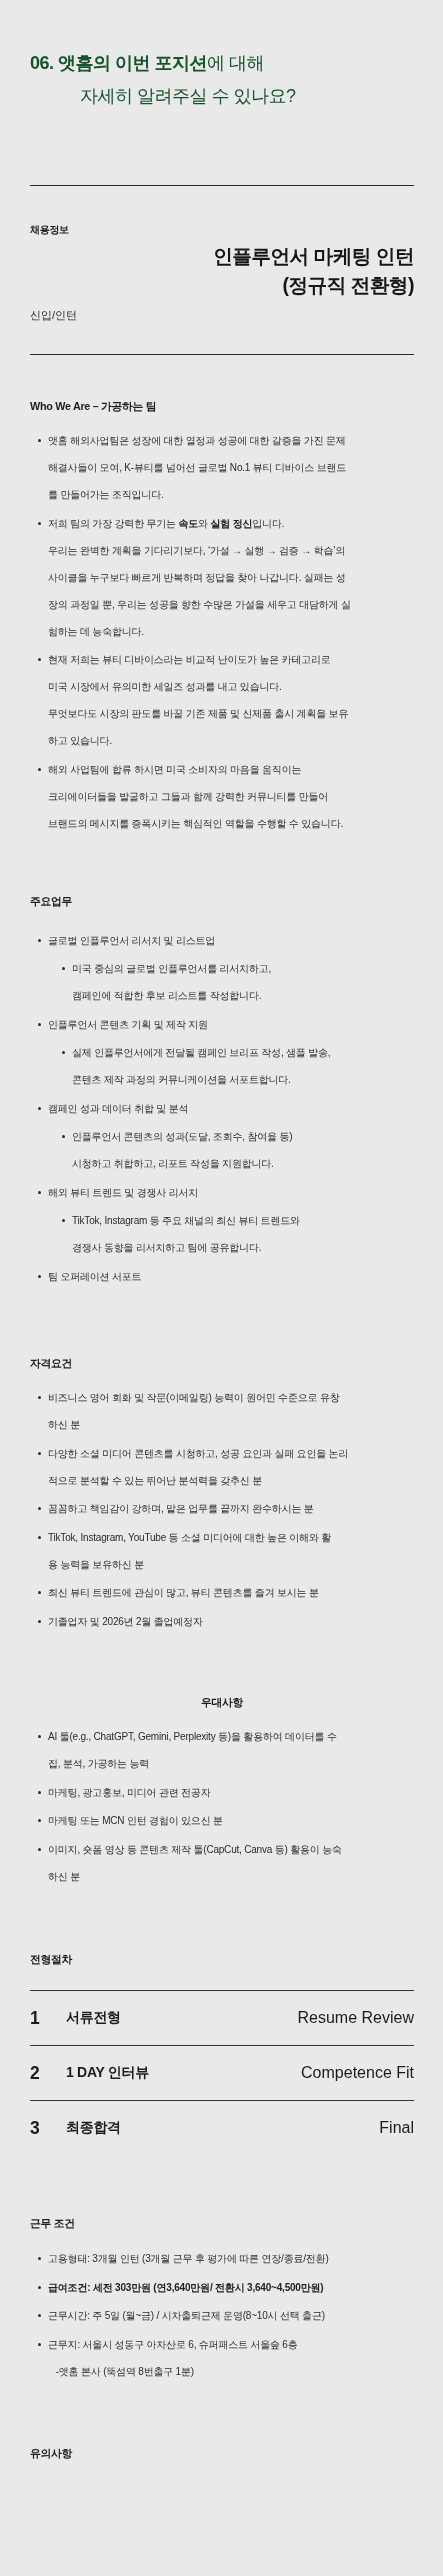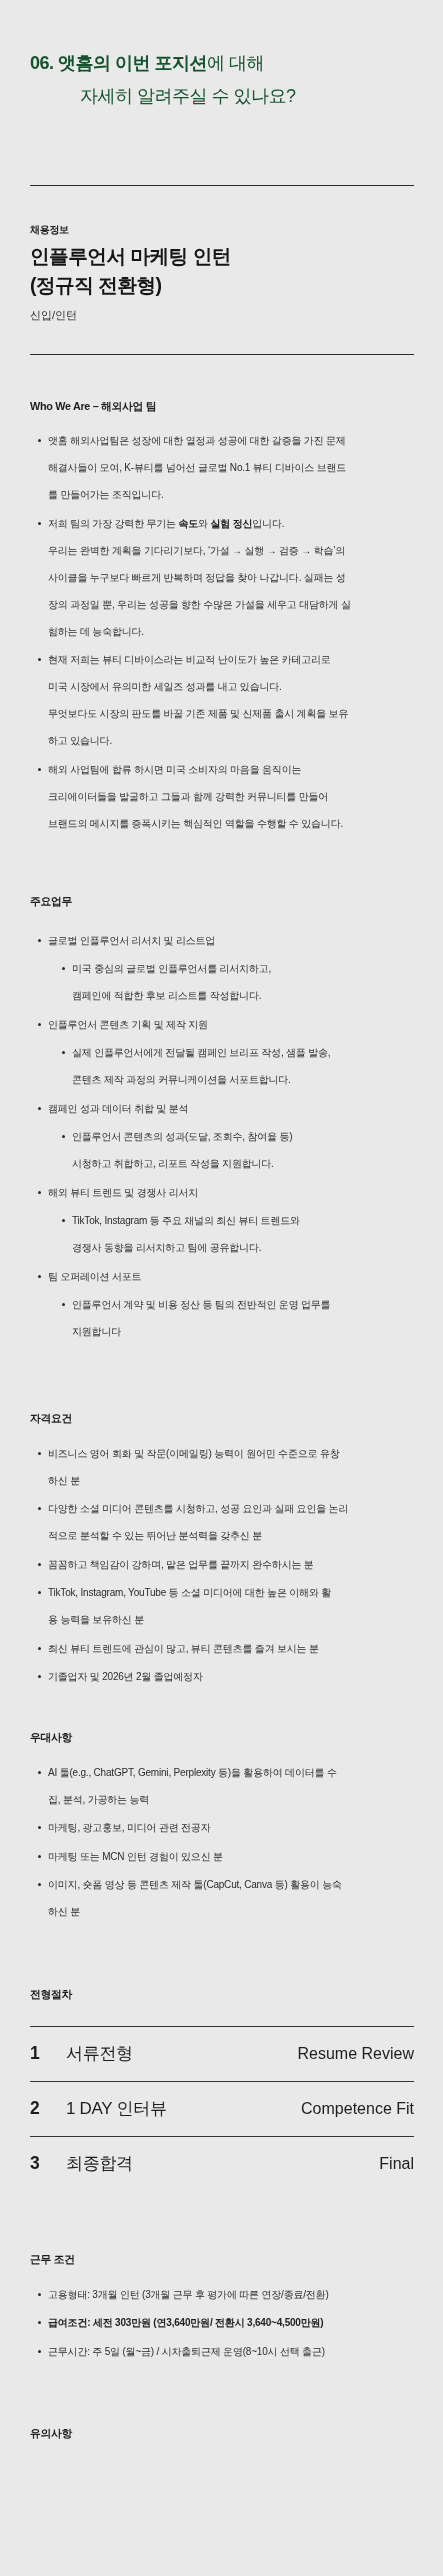--- a/index.html
+++ b/index.html
@@ -19,28 +19,28 @@
   .q-title{margin-top:47px;font-size:18px;line-height:33px;color:#14532d;letter-spacing:-0.5px;}
   .q-line1 .q-bold{font-weight:700;}
   .q-line1 .q-rest{font-weight:400;}
   .q-line2{font-weight:400;padding-left:50px;}
   
   .divider{border:none;border-top:1px solid #2c2c2c;margin:0;}
   .divider.d1{margin-top:72px;}
   .divider.d2{margin-top:31px;}
   
   .eyebrow{margin-top:36px;font-size:10px;line-height:15.5px;font-weight:700;color:#1d1d1d;letter-spacing:-0.3px;}
-  .job-title{margin-top:4.6px;font-size:19.6px;line-height:29px;font-weight:700;color:#161616;letter-spacing:-0.5px;}
+  .job-title{margin-top:4.6px;font-size:19.6px;line-height:29px;font-weight:700;color:#161616;letter-spacing:-0.5px;text-align:right;}
   .career{margin-top:7.7px;font-size:11px;line-height:15.5px;font-weight:400;color:#2b2b2b;}
   
   .sec-h{font-size:10.8px;line-height:15.5px;font-weight:700;color:#1d1d1d;letter-spacing:-0.3px;}
   #sec-who .sec-h{margin-top:44px;}
   #sec-tasks .sec-h{margin-top:57px;}
   #sec-qual .sec-h{margin-top:66px;}
-  #sec-pref .sec-h{margin-top:40px;}
+  #sec-pref .sec-h{margin-top:60px;text-align:center;}
   #sec-process .sec-h{margin-top:62px;}
   #sec-cond .sec-h{margin-top:61px;}
   #sec-notes .sec-h{margin-top:61px;}
   
   .blist{margin:0;padding:0;}
   #sec-who  .blist{margin-top:12.4px;}
   #sec-tasks .blist{margin-top:17.5px;}
   #sec-qual .blist{margin-top:13px;}
   #sec-pref .blist{margin-top:13px;}
   #sec-cond .blist{margin-top:13.4px;}
@@ -66,21 +66,21 @@
   .cont2{margin-left:7.7px;white-space:pre-line;}
   
   .p-table{margin-top:23px;}
   .p-row{
     display:flex;align-items:center;
     height:55px;
     border-top:0.8px solid #333;
     box-sizing:border-box;
   }
   .p-no{width:36px;font-size:17.5px;font-weight:600;color:#1d1d1d;}
-  .p-label{font-size:17px;font-weight:400;color:#1d1d1d;letter-spacing:-0.3px;}
+  .p-label{font-size:14px;font-weight:700;color:#1d1d1d;letter-spacing:-0.3px;}
   .p-en{margin-left:auto;font-size:16px;font-weight:400;color:#1d1d1d;}
 </style>
 </head>
 <body>
 
 <div class="page">
 
   <div class="q-title">
     <div class="q-line1"><span class="q-bold">06. 앳홈의 이번 포지션</span><span class="q-rest">에 대해</span></div>
     <div class="q-line2">자세히 알려주실 수 있나요?</div>
@@ -91,21 +91,21 @@
   <div class="eyebrow">채용정보</div>
   <div class="job-title">
     <div>인플루언서 마케팅 인턴</div>
     <div>(정규직 전환형)</div>
   </div>
   <div class="career">신입/인턴</div>
 
   <hr class="divider d2">
 
   <section id="sec-who">
-    <div class="sec-h">Who We Are – 해외사업 팀</div>
+    <div class="sec-h">Who We Are – 가공하는 팀</div>
     <div class="blist">
         <div class="li lvl1">앳홈 해외사업팀은 성장에 대한 열정과 성공에 대한 갈증을 가진 문제
 해결사들이 모여, K-뷰티를 넘어선 글로벌 No.1 뷰티 디바이스 브랜드
 를 만들어가는 조직입니다.</div>
         <div class="li lvl1"><span>저희 팀의 가장 강력한 무기는 </span><span class="b">속도</span><span>와 </span><span class="b">실험 정신</span><span>입니다.
 우리는 완벽한 계획을 기다리기보다, ‘가설 → 실행 → 검증 → 학습’의
 사이클을 누구보다 빠르게 반복하며 정답을 찾아 나갑니다. 실패는 성
 장의 과정일 뿐, 우리는 성공을 향한 수많은 가설을 세우고 대담하게 실
 험하는 데 능숙합니다.</span></div>
         <div class="li lvl1">현재 저희는 뷰티 디바이스라는 비교적 난이도가 높은 카테고리로
@@ -127,22 +127,20 @@
         <div class="li lvl1">인플루언서 콘텐츠 기획 및 제작 지원</div>
         <div class="li lvl2">실제 인플루언서에게 전달될 캠페인 브리프 작성, 샘플 발송,
 콘텐츠 제작 과정의 커뮤니케이션을 서포트합니다.</div>
         <div class="li lvl1">캠페인 성과 데이터 취합 및 분석</div>
         <div class="li lvl2">인플루언서 콘텐츠의 성과(도달, 조회수, 참여율 등)
 시청하고 취합하고, 리포트 작성을 지원합니다.</div>
         <div class="li lvl1">해외 뷰티 트렌드 및 경쟁사 리서치</div>
         <div class="li lvl2">TikTok, Instagram 등 주요 채널의 최신 뷰티 트렌드와
 경쟁사 동향을 리서치하고 팀에 공유합니다.</div>
         <div class="li lvl1">팀 오퍼레이션 서포트</div>
-        <div class="li lvl2">인플루언서 계약 및 비용 정산 등 팀의 전반적인 운영 업무를
-지원합니다</div>
       </div>
   </section>
 
   <section id="sec-qual">
     <div class="sec-h">자격요건</div>
     <div class="blist">
         <div class="li lvl1">비즈니스 영어 회화 및 작문(이메일링) 능력이 원어민 수준으로 유창
 하신 분</div>
         <div class="li lvl1">다양한 소셜 미디어 콘텐츠를 시청하고, 성공 요인과 실패 요인을 논리
 적으로 분석할 수 있는 뛰어난 분석력을 갖추신 분</div>
@@ -186,20 +184,21 @@
         </div>
       </div>
   </section>
 
   <section id="sec-cond">
     <div class="sec-h">근무 조건</div>
     <div class="blist">
         <div class="li lvl1">고용형태: 3개월 인턴 (3개월 근무 후 평가에 따른 연장/종료/전환)</div>
         <div class="li lvl1 b">급여조건: 세전 303만원 (연3,640만원/ 전환시 3,640~4,500만원)</div>
         <div class="li lvl1">근무시간: 주 5일 (월~금) / 시차출퇴근제 운영(8~10시 선택 출근)</div>
+        <div class="li lvl1">근무지: 서울시 성동구 아차산로 6, 슈퍼패스트 서울숲 6층<div class="cont2">-앳홈 본사 (뚝섬역 8번출구 1분)</div></div>
       </div>
   </section>
 
   <section id="sec-notes">
     <div class="sec-h">유의사항</div>
 
   </section>
 
 </div>
 

